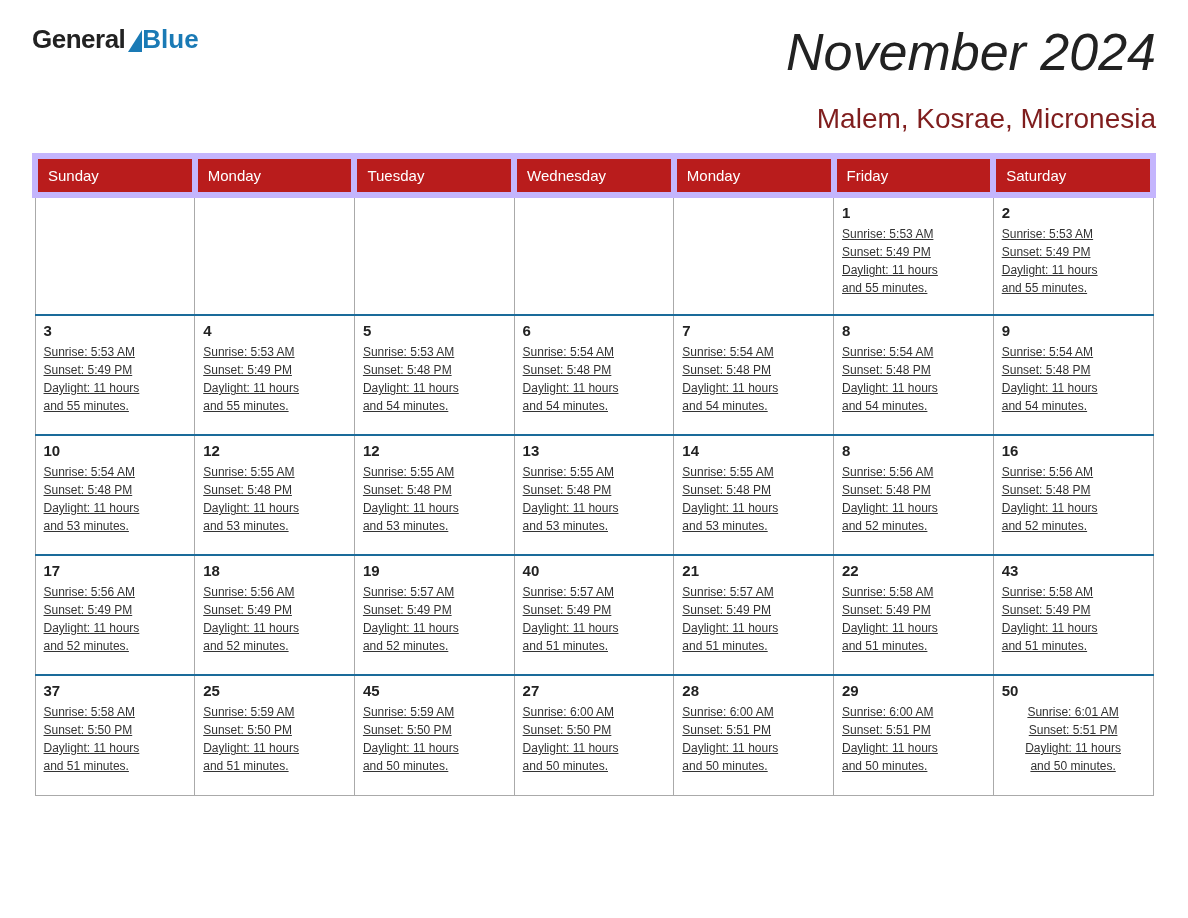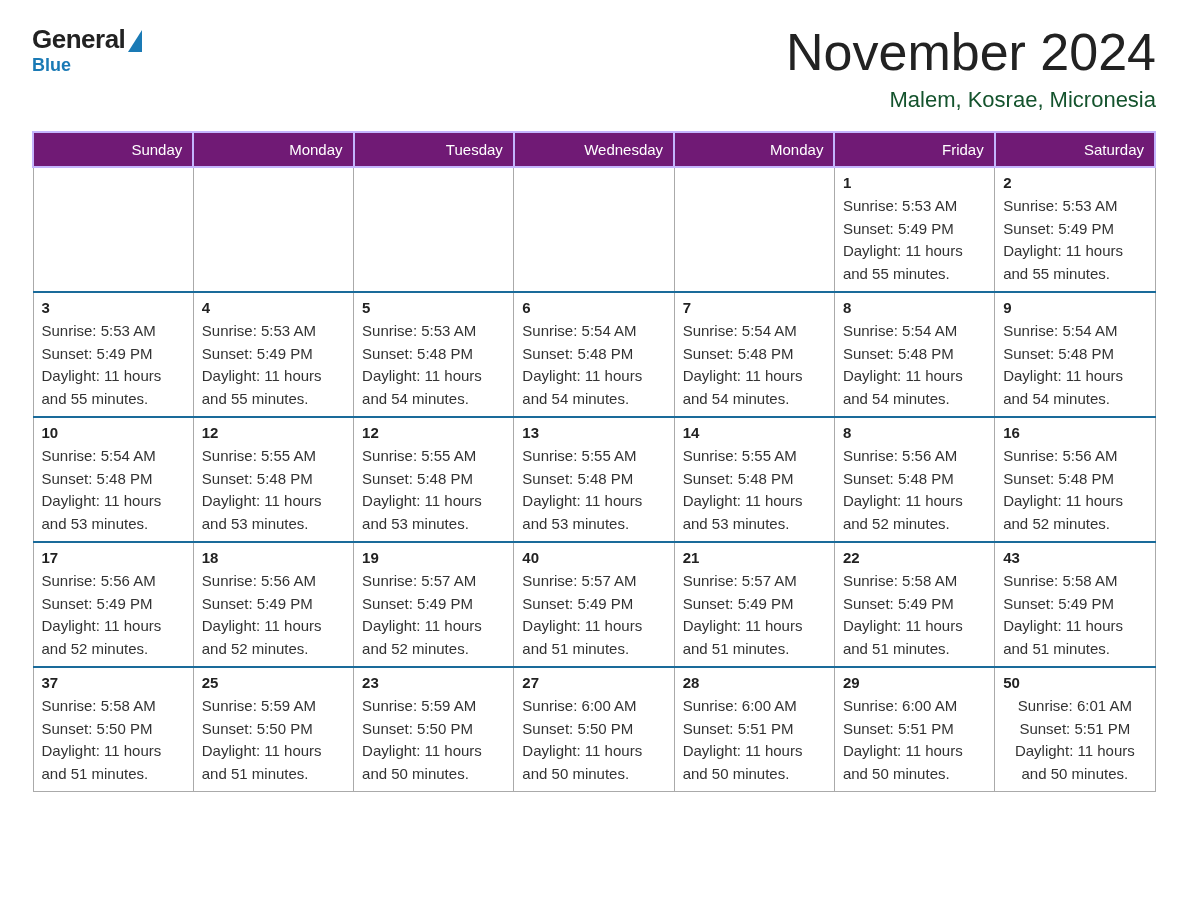--- a/index.html
+++ b/index.html
@@ -12,21 +12,21 @@
       min-height: 918px;
     }
     .header-area {
       display: flex;
       justify-content: space-between;
       align-items: flex-start;
       margin-bottom: 18px;
     }
     .logo {
       display: flex;
-      flex-direction: column;
+      flex-direction: row;
       align-items: flex-start;
     }
     .logo-top {
       display: flex;
       align-items: center;
     }
     .logo-general {
       font-size: 26px;
       font-weight: bold;
       color: #222;
@@ -35,74 +35,76 @@
     .logo-triangle {
       width: 0;
       height: 0;
       border-left: 14px solid transparent;
       border-right: 0px solid transparent;
       border-bottom: 22px solid #1a7ab5;
       margin-left: 3px;
       margin-top: 2px;
     }
     .logo-blue {
-      font-size: 18px;
+      font-size: 26px;
       font-weight: bold;
       color: #1a7ab5;
       margin-left: 0;
     }
     .title-area {
       text-align: right;
     }
     .month-title {
       font-size: 52px;
       font-weight: normal;
       color: #222;
       line-height: 1.1;
+      font-style: italic;
     }
     .location-title {
-      font-size: 22px;
-      color: #14532d;
-      margin-top: 6px;
+      font-size: 28px;
+      color: #7f1d1d;
+      margin-top: 22px;
     }
     .calendar-table {
       width: 100%;
       border-collapse: collapse;
       table-layout: fixed;
     }
     .calendar-table thead tr th {
-      background: #701a75;
+      background: #b91c1c;
       color: #fff;
       font-size: 15px;
       font-weight: normal;
       padding: 8px 10px;
-      text-align: right;
-      border: 2px solid #c4b5fd;
+      text-align: left;
+      border: 6px solid #c4b5fd;
     }
     .calendar-table tbody tr td {
       vertical-align: top;
       border: 1px solid #aaa;
       border-top: 2px solid #1a6b9a;
       padding: 6px 8px;
       height: 120px;
       font-size: 12.5px;
       color: #333;
       background: #fff;
     }
     .day-number {
       font-size: 15px;
       font-weight: bold;
       color: #222;
       display: block;
       margin-bottom: 4px;
     }
     .day-info {
-      font-size: 15px;
+      font-size: 12px;
       color: #333;
       line-height: 1.5;
+      text-decoration: underline;
     }
     .empty-cell {
       background: #f9f9f9;
     }
   </style>
 </head>
 <body>
 
 <div class="header-area">
   <div class="logo">
@@ -314,21 +316,21 @@
 and 51 minutes.</div>
         </td>
         <td>
           <span class="day-number">25</span>
           <div class="day-info" style="white-space: pre-line;">Sunrise: 5:59 AM
 Sunset: 5:50 PM
 Daylight: 11 hours
 and 51 minutes.</div>
         </td>
         <td>
-          <span class="day-number">23</span>
+          <span class="day-number">45</span>
           <div class="day-info" style="white-space: pre-line;">Sunrise: 5:59 AM
 Sunset: 5:50 PM
 Daylight: 11 hours
 and 50 minutes.</div>
         </td>
         <td>
           <span class="day-number">27</span>
           <div class="day-info" style="white-space: pre-line;">Sunrise: 6:00 AM
 Sunset: 5:50 PM
 Daylight: 11 hours

